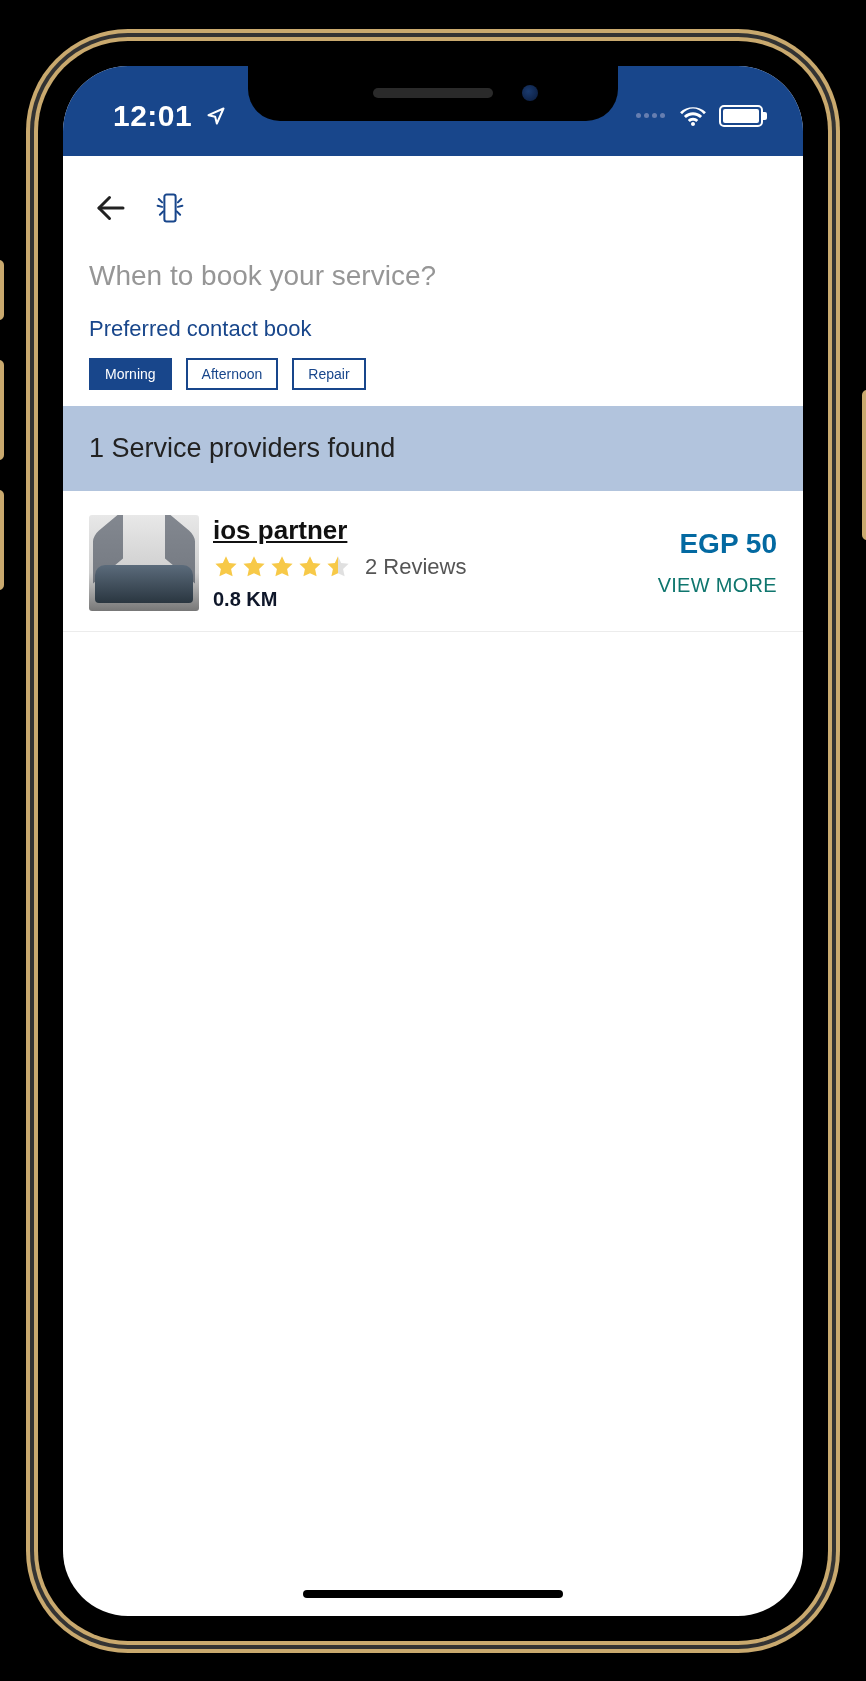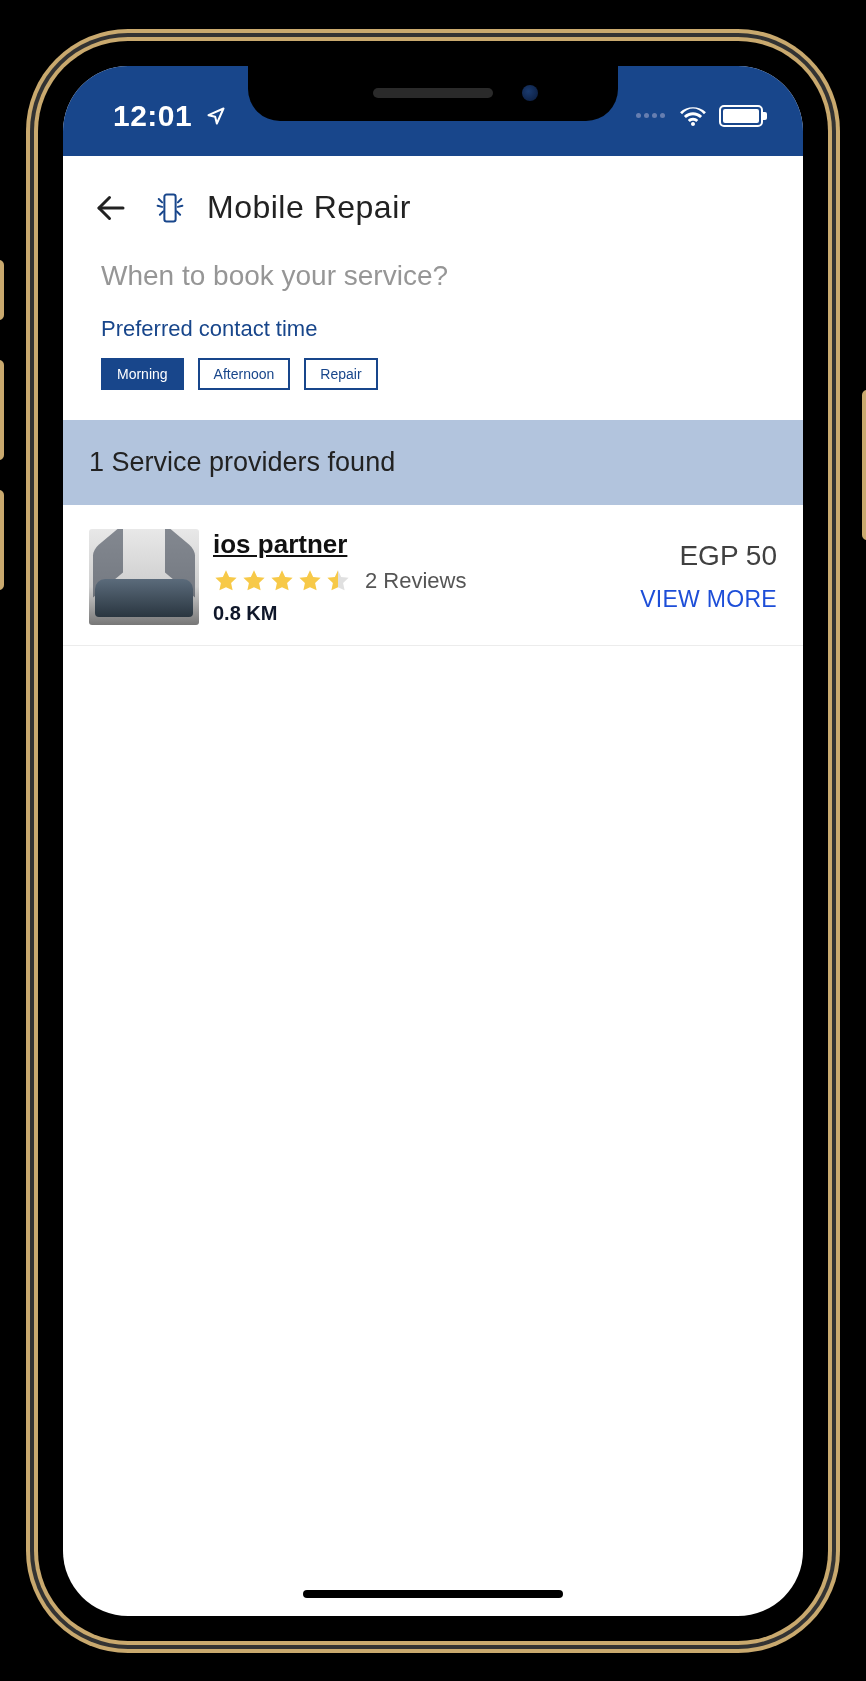--- a/index.html
+++ b/index.html
@@ -77,21 +77,21 @@
   .battery-fill { position: absolute; left: 2px; top: 2px; bottom: 2px; right: 2px; background: #fff; border-radius: 2px; }
 
   .header-row {
     display: flex; align-items: center; gap: 18px;
     padding: 30px 26px 30px 26px;
   }
   .back-btn { width: 44px; height: 44px; display: flex; align-items: center; justify-content: center; cursor: pointer; }
   .cat-icon { width: 38px; height: 38px; display: flex; align-items: center; justify-content: center; }
   .page-title { font-size: 32px; font-weight: 500; color: #222; letter-spacing: 0.5px; }
 
-  .section { padding: 0 26px 30px 26px; margin-left: 12px; }
+  .section { padding: 0 26px 16px 26px; }
   .question { font-size: 28px; color: #969696; font-weight: 400; margin-bottom: 24px; }
   .sub-label { font-size: 22px; color: #18468b; font-weight: 500; margin-bottom: 16px; }
   .time-row { display: flex; gap: 14px; }
   .time-chip {
     border: 2px solid #18468b; color: #18468b; font-size: 14px; padding: 6px 14px;
     background: #fff; cursor: pointer; font-weight: 400;
   }
   .time-chip.active { background: #18468b; color: #fff; }
 
   .results-banner {
@@ -122,22 +122,22 @@
   .thumb .car-door.r { right: 4px; transform: skewY(40deg); border-radius: 0 6px 0 0; }
 
   .provider-mid { flex: 1; display: flex; flex-direction: column; gap: 8px; }
   .provider-name { font-size: 26px; font-weight: 700; text-decoration: underline; color: #111; cursor: pointer; }
   .rating-row { display: flex; align-items: flex-end; gap: 14px; }
   .stars { display: flex; gap: 2px; }
   .reviews-text { font-size: 22px; color: #555; }
   .distance { font-size: 20px; color: #0f172a; font-weight: 700; }
 
   .provider-right { display: flex; flex-direction: column; align-items: flex-end; justify-content: center; gap: 14px; }
-  .price { font-size: 28px; color: #404040; font-weight: 400; text-align: right; }
-  .view-more { font-size: 23px; color: #1d4ed8; font-weight: 500; letter-spacing: 0.3px; cursor: pointer; margin-left: 10px; }
+  .price { font-size: 28px; color: #0369a1; font-weight: 700; text-align: right; }
+  .view-more { font-size: 20px; color: #0f766e; font-weight: 500; letter-spacing: 0.3px; cursor: pointer; margin-left: 10px; }
 
   .home-indicator {
     position: absolute; bottom: 18px; left: 50%; transform: translateX(-50%);
     width: 260px; height: 8px; background: #000; border-radius: 5px;
   }
 </style>
 </head>
 <body>
 
 <div class="phone-frame">
@@ -187,26 +187,25 @@
               <polyline points="11 5 4 12 11 19"></polyline>
             </svg>
         </div>
         <div class="cat-icon">
           <svg width="36" height="36" viewBox="0 0 32 32" fill="none" stroke="#18468b" stroke-width="1.8" stroke-linecap="round" stroke-linejoin="round">
             <rect x="11" y="4" width="10" height="24" rx="2"></rect>
             <path d="M6 8l3 3M5 14l4 1M7 22l3-3"></path>
             <path d="M26 8l-3 3M27 14l-4 1M25 22l-3-3"></path>
           </svg>
         </div>
-        <div class="page-title">Mobile Repair</div>
       </div>
 
       <div class="section">
         <div class="question">When to book your service?</div>
-        <div class="sub-label">Preferred contact time</div>
+        <div class="sub-label">Preferred contact book</div>
         <div class="time-row">
           <button class="time-chip active">Morning</button>
           <button class="time-chip">Afternoon</button>
           <button class="time-chip">Repair</button>
         </div>
       </div>
 
       <div class="results-banner">1 Service providers found</div>
 
       <div class="provider-card">

